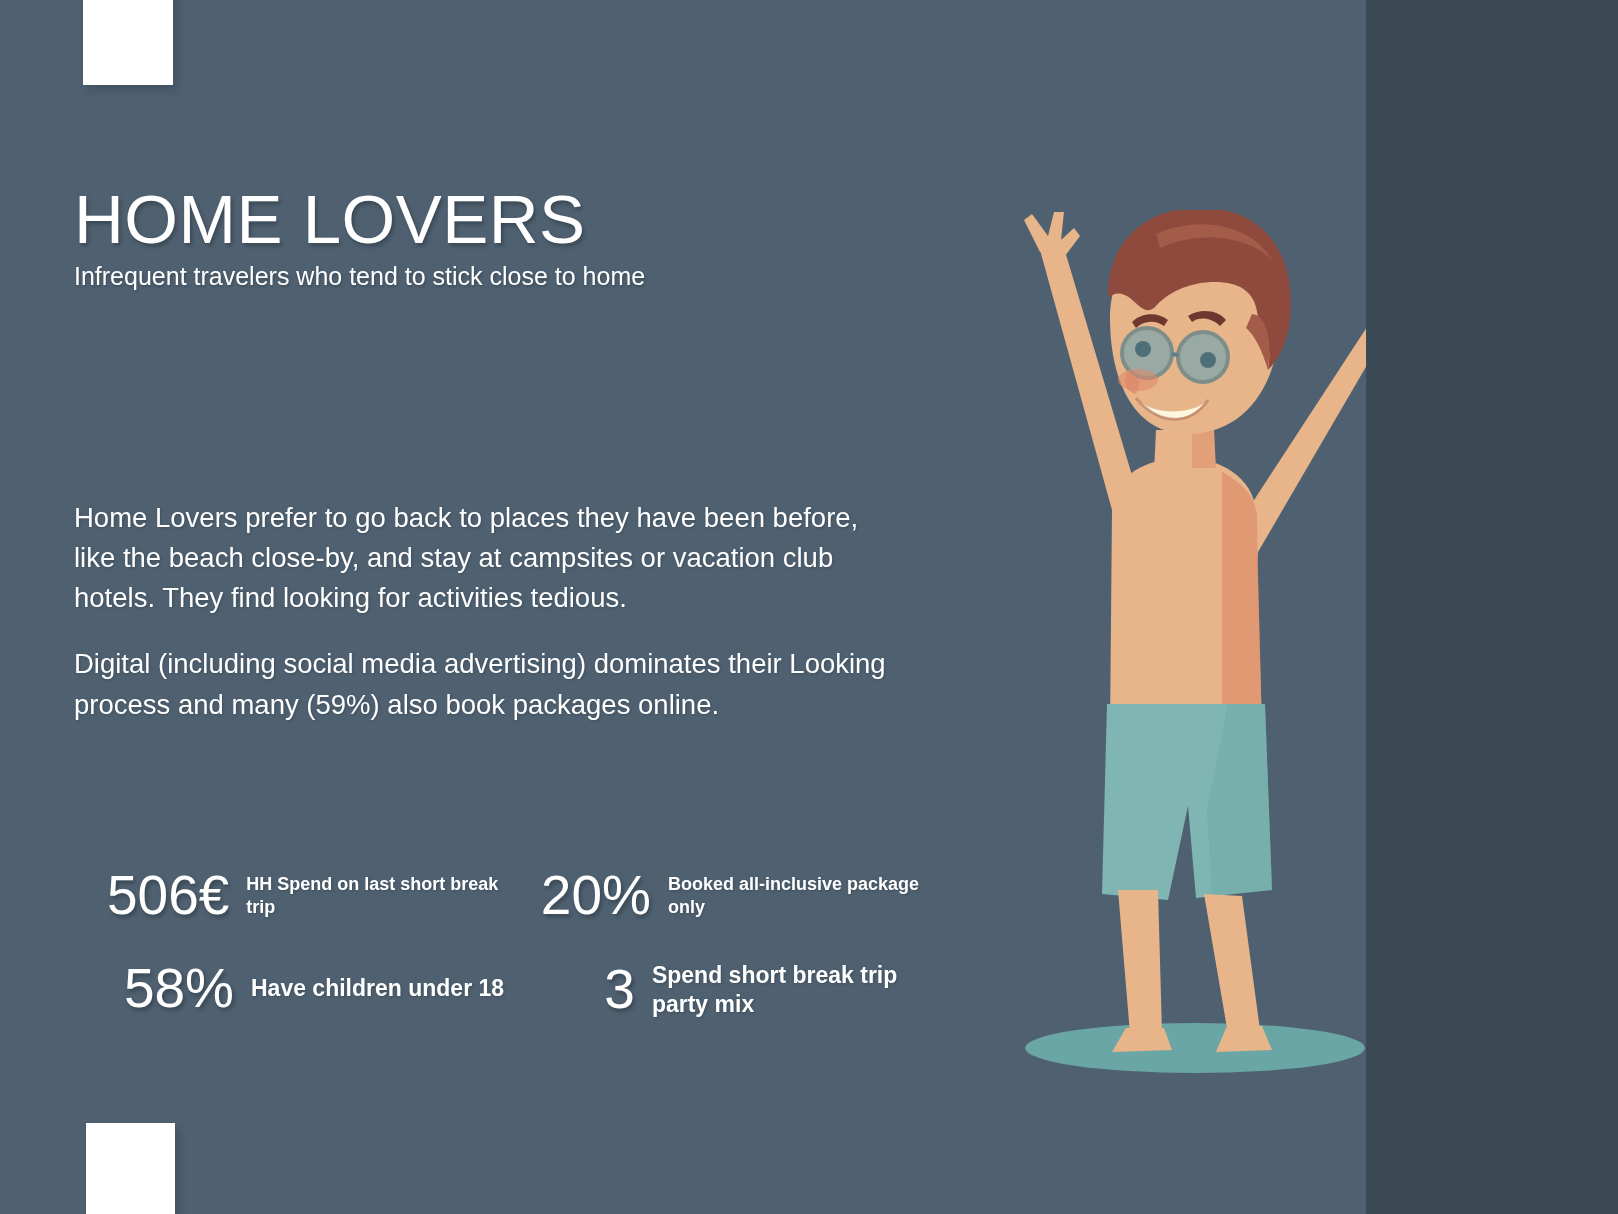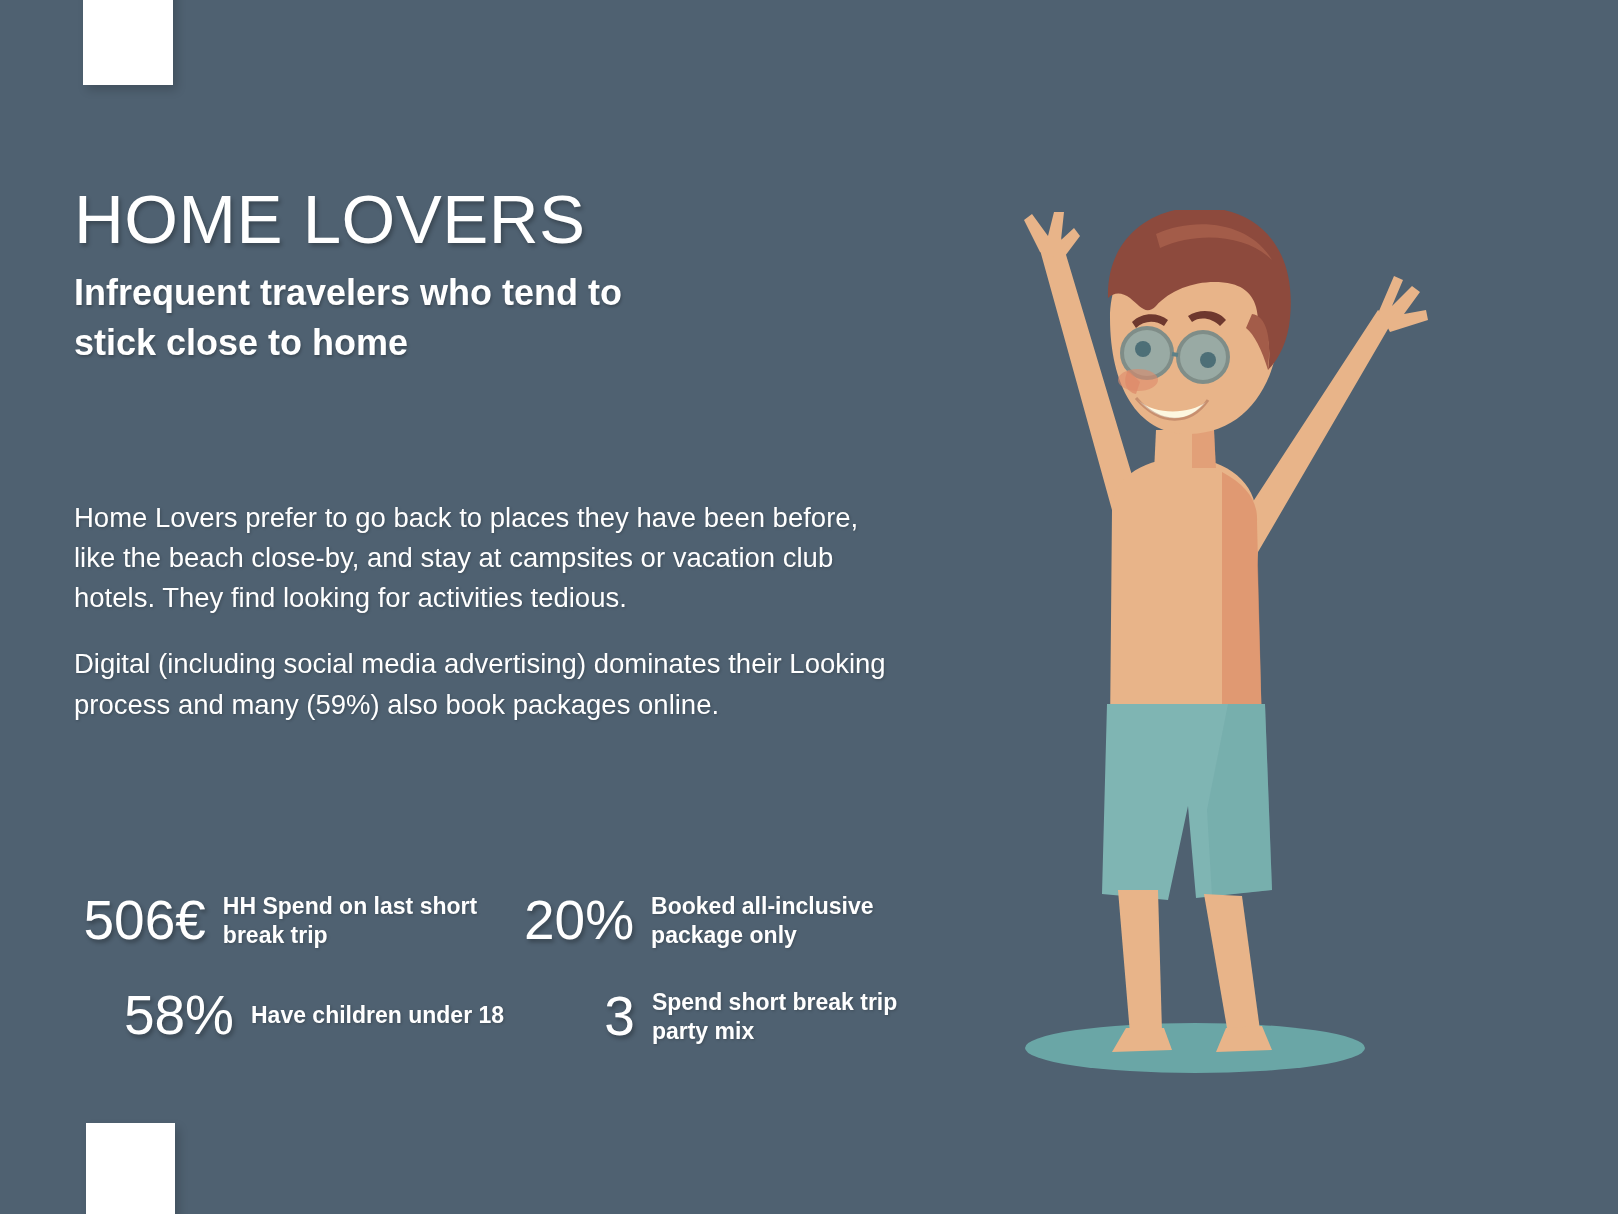--- a/index.html
+++ b/index.html
@@ -3,26 +3,27 @@
 <meta charset="utf-8">
 <title>Home Lovers persona slide</title>
 <style>
   html, body {
     margin: 0;
     padding: 0;
     background: #3c4a55;
   }
   #slide {
     position: relative;
-    width: 1618px;
+    width: 1340px;
     height: 1214px;
     background: #4f6171;
     overflow: hidden;
     font-family: "Liberation Sans", sans-serif;
     color: #ffffff;
+    padding-left: 26px;
     -webkit-font-smoothing: antialiased;
   }
 
   
   .corner-square {
     position: absolute;
     background: #ffffff;
     box-shadow: 4px 5px 9px rgba(0,0,0,0.17);
   }
   #square-top {
@@ -57,23 +58,23 @@
     letter-spacing: 0.5px;
     text-shadow: 2px 3px 4px rgba(0,0,0,0.28);
     white-space: nowrap;
   }
 
   #page-subtitle {
     position: absolute;
     left: 0;
     top: 238px;
     width: 600px;
-    font-size: 36px;
+    font-size: 25px;
     line-height: 1.38;
-    font-weight: 700;
+    font-weight: 400;
     text-shadow: 1px 2px 3px rgba(0,0,0,0.25);
   }
 
   #body-copy {
     position: absolute;
     left: 0;
     top: 452px;
     width: 830px;
     margin-top: 46px;
   }
@@ -83,21 +84,21 @@
     line-height: 1.46;
     font-weight: 400;
     text-shadow: 1px 1px 3px rgba(0,0,0,0.22);
   }
   #body-copy p:last-child { margin-bottom: 0; }
 
   
   #stats {
     position: absolute;
     left: 0;
-    top: 892px;
+    top: 868px;
     width: 880px;
   }
   .stat-row {
     display: flex;
     align-items: flex-start;
   }
   .stat-row.row-1 { margin-bottom: 38px; }
 
   .stat {
     display: flex;
@@ -105,21 +106,21 @@
   }
   .stat-value {
     font-size: 55px;
     line-height: 1.0;
     font-weight: 400;
     text-align: right;
     text-shadow: 2px 3px 4px rgba(0,0,0,0.3);
     white-space: nowrap;
   }
   .stat-label {
-    font-size: 23px;
+    font-size: 18px;
     line-height: 1.26;
     font-weight: 700;
     margin-left: 17px;
     text-shadow: 1px 1px 3px rgba(0,0,0,0.22);
   }
 
   
   .cell-a { width: 450px; }
   .cell-b { width: 430px; }
   .cell-a .stat-value { width: 160px; }

